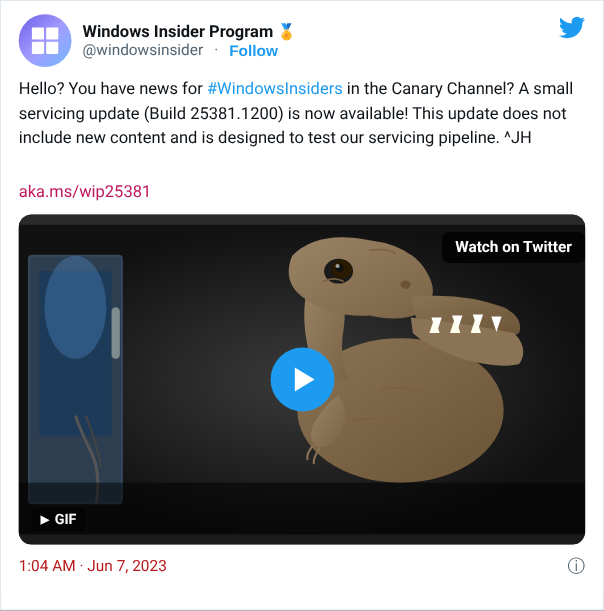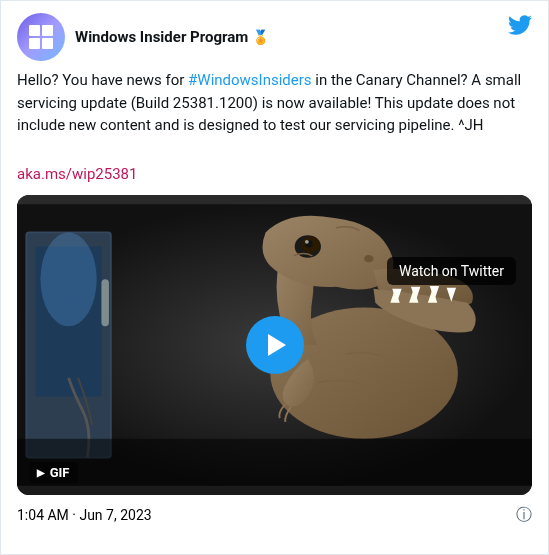--- a/index.html
+++ b/index.html
@@ -185,29 +185,28 @@
       border-top: 11px solid transparent;
       border-bottom: 11px solid transparent;
       border-left: 18px solid white;
       margin-left: 4px;
     }
 
     
     .watch-badge {
       position: absolute;
       top: 16px;
-      right: 16px;
+      right: 0;
       background: rgba(0, 0, 0, 0.75);
       color: #fff;
       font-size: 14px;
-      font-weight: 400;
+      font-weight: 700;
       padding: 6px 12px;
       border-radius: 6px;
       z-index: 10;
-      margin-top: 46px;
     }
 
     
     .gif-label {
       position: absolute;
       bottom: 12px;
       left: 12px;
       color: #fff;
       font-size: 13px;
       font-weight: 700;
@@ -225,21 +224,21 @@
 
     .tweet-footer {
       display: flex;
       align-items: center;
       justify-content: space-between;
       margin-top: 10px;
     }
 
     .tweet-timestamp {
       font-size: 14px;
-      color: #000000;
+      color: #b91c1c;
     }
 
     .info-icon {
       color: #536471;
       font-size: 16px;
       cursor: pointer;
     }
 
     .dot-separator {
       margin: 0 4px;
@@ -270,20 +269,25 @@
             <rect x="2" y="15" width="11" height="11" fill="white" rx="1"></rect>
             <rect x="15" y="15" width="11" height="11" fill="white" rx="1"></rect>
           </svg>
         </div>
       </div>
 
       <div class="account-info">
         <div class="account-name-row">
           <span class="account-name">Windows Insider Program</span>
           <span class="verified-badge">🏅</span>
+        </div>
+        <div class="account-handle-row">
+          <span class="account-handle">@windowsinsider</span>
+          <span class="dot-separator">·</span>
+          <button class="follow-btn">Follow</button>
         </div>
       </div>
     </div>
 
     <div>
       <svg width="24" height="24" viewBox="0 0 24 24" fill="#1d9bf0" xmlns="http://www.w3.org/2000/svg">
         <path d="M23.953 4.57a10 10 0 01-2.825.775 4.958 4.958 0 002.163-2.723c-.951.555-2.005.959-3.127 1.184a4.92 4.92 0 00-8.384 4.482C7.69 8.095 4.067 6.13 1.64 3.162a4.822 4.822 0 00-.666 2.475c0 1.71.87 3.213 2.188 4.096a4.904 4.904 0 01-2.228-.616v.06a4.923 4.923 0 003.946 4.827 4.996 4.996 0 01-2.212.085 4.936 4.936 0 004.604 3.417 9.867 9.867 0 01-6.102 2.105c-.39 0-.779-.023-1.17-.067a13.995 13.995 0 007.557 2.209c9.053 0 13.998-7.496 13.998-13.985 0-.21 0-.42-.015-.63A9.935 9.935 0 0024 4.59z"></path>
       </svg>
     </div>
   </div>

